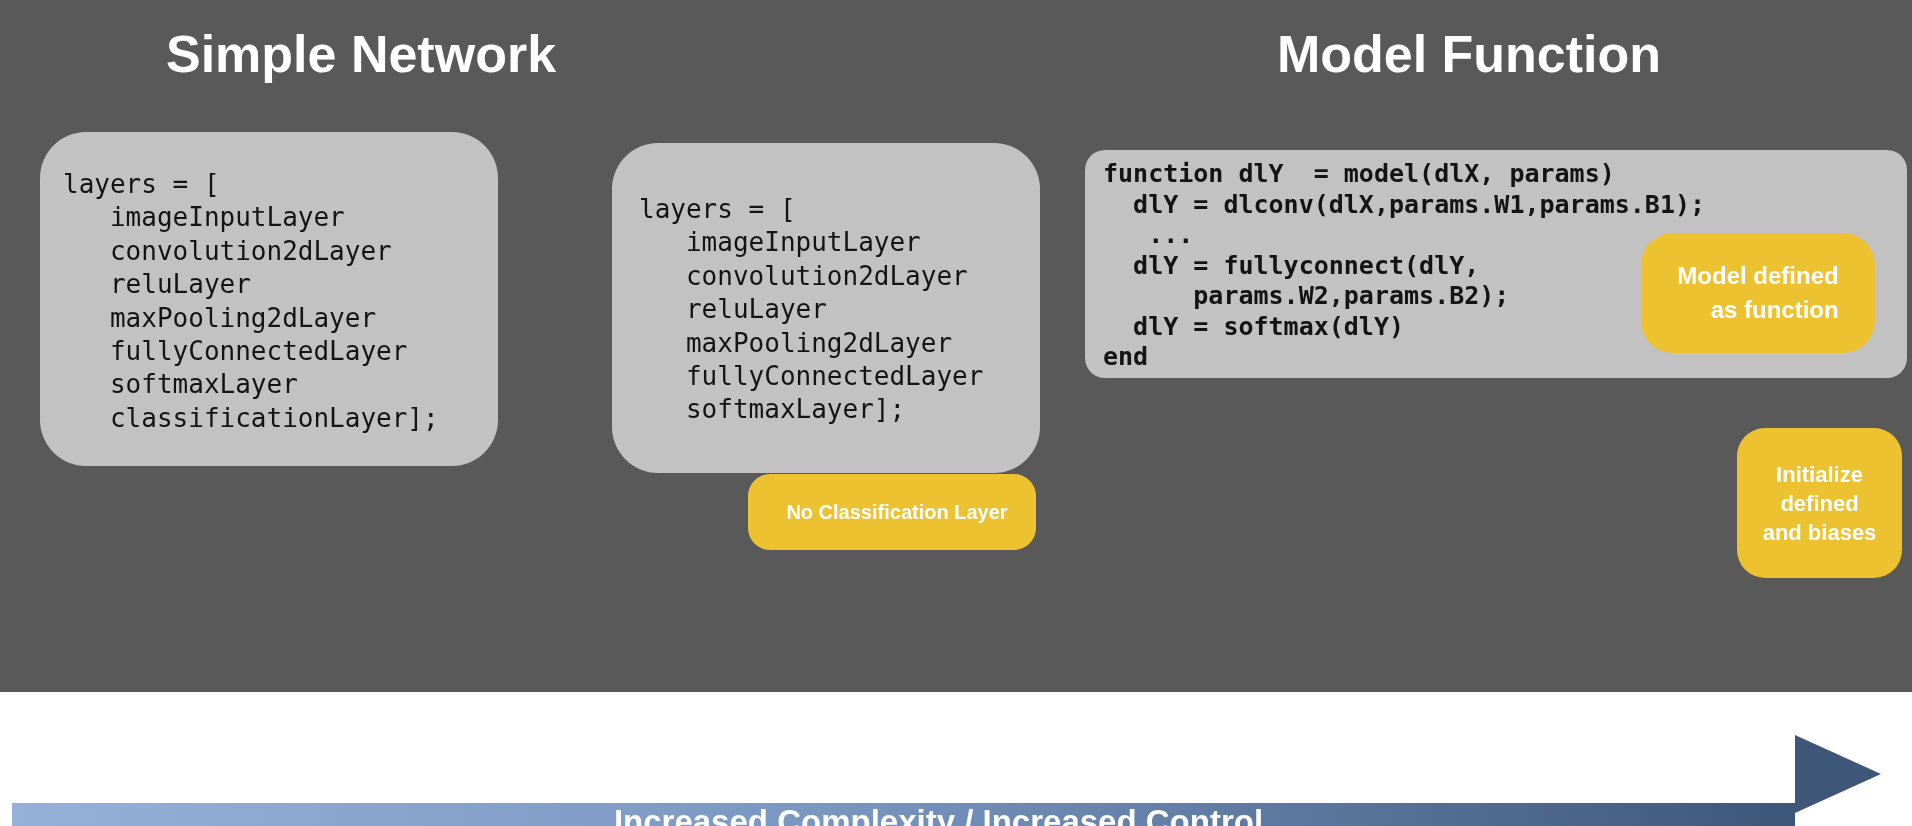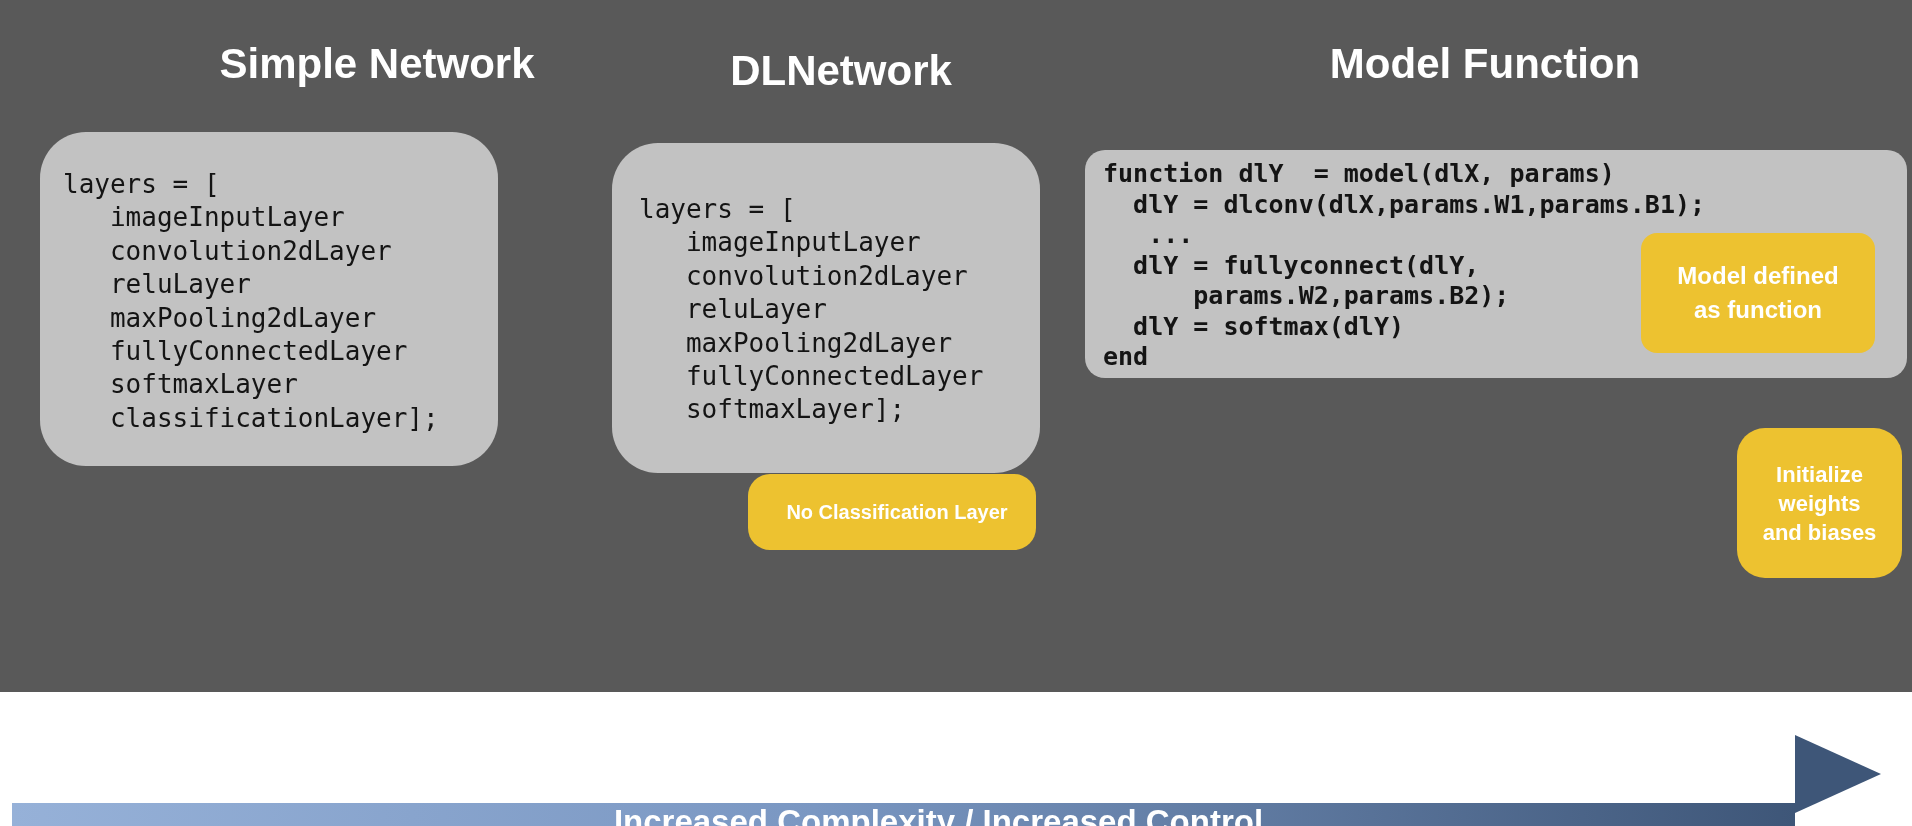--- a/index.html
+++ b/index.html
@@ -10,23 +10,23 @@
     font-family:"Liberation Sans", sans-serif;
     position:relative;
   }
   .slide{position:absolute;left:0;top:0;width:1912px;height:826px;}
   .dark-panel{
     position:absolute;left:0;top:0;width:1912px;height:692px;
     background:#595959;
   }
   .col-title{
     position:absolute;
-    margin:16px;
+    margin:0;
     color:#ffffff;
-    font-size:42px;
+    font-size:52px;
     font-weight:bold;
     white-space:nowrap;
     transform:translateX(-50%);
   }
   .t1{left:361px;top:24px;}
   .t2{left:825px;top:31px;}
   .t3{left:1469px;top:24px;}
 
   pre.code-card{
     position:absolute;
@@ -77,23 +77,24 @@
     box-sizing:border-box;
   }
   .yb1{
     left:748px;top:474px;width:288px;height:76px;
     border-radius:22px;
     font-size:20px;
     padding-left:10px;
   }
   .yb2{
     left:1641px;top:233px;width:234px;height:120px;
-    border-radius:16px;
+    border-radius:32px;
     font-size:24px;
     line-height:34px;
+    text-align:right;
   }
   .yb3{
     left:1737px;top:428px;width:165px;height:150px;
     border-radius:28px;
     font-size:22px;
     line-height:29px;
   }
 
   .arrow-bar{
     position:absolute;
@@ -122,21 +123,20 @@
 </style>
 </head>
 <body>
 
 <div class="slide">
 
   <div class="dark-panel">
 
     <h1 class="col-title t1">Simple Network</h1>
 
-    <h1 class="col-title t2">DLNetwork</h1>
 
     <h1 class="col-title t3">Model Function</h1>
 
     <pre class="code-card card1">layers = [
    imageInputLayer
    convolution2dLayer
    reluLayer
    maxPooling2dLayer
    fullyConnectedLayer
    softmaxLayer
@@ -158,21 +158,21 @@
   dlY = softmax(dlY)
 end</pre>
 
 
     <div class="callout yb1">No Classification Layer</div>
 
     <div class="callout yb2">Model defined
 as function</div>
 
     <div class="callout yb3">Initialize
-weights
+defined
 and biases</div>
 
   </div>
 
   <div class="arrow-bar">
     <span class="arrow-label">Increased Complexity / Increased Control</span>
   </div>
   <div class="arrow-head"></div>
 
 </div>

